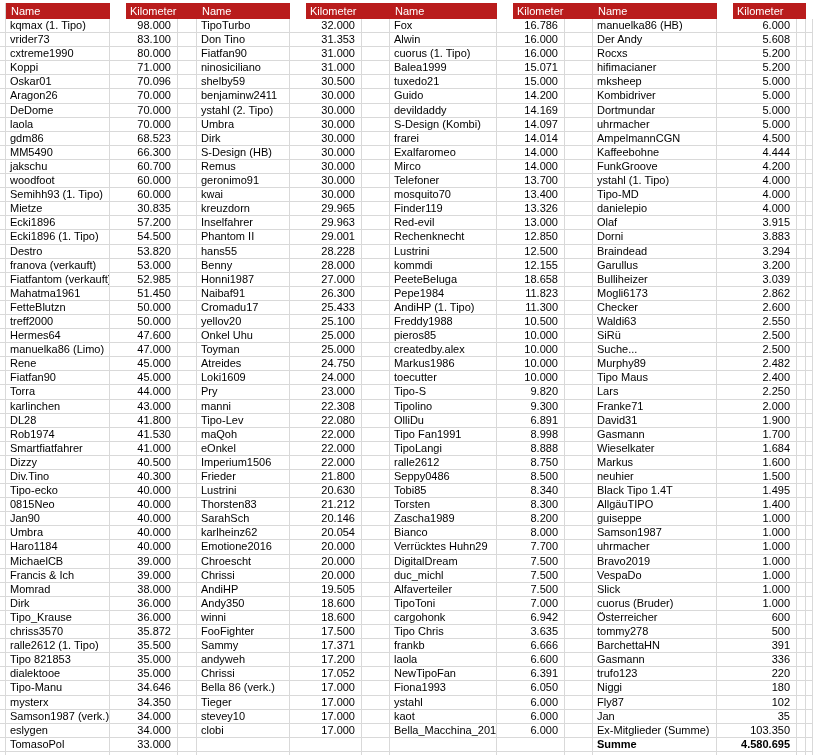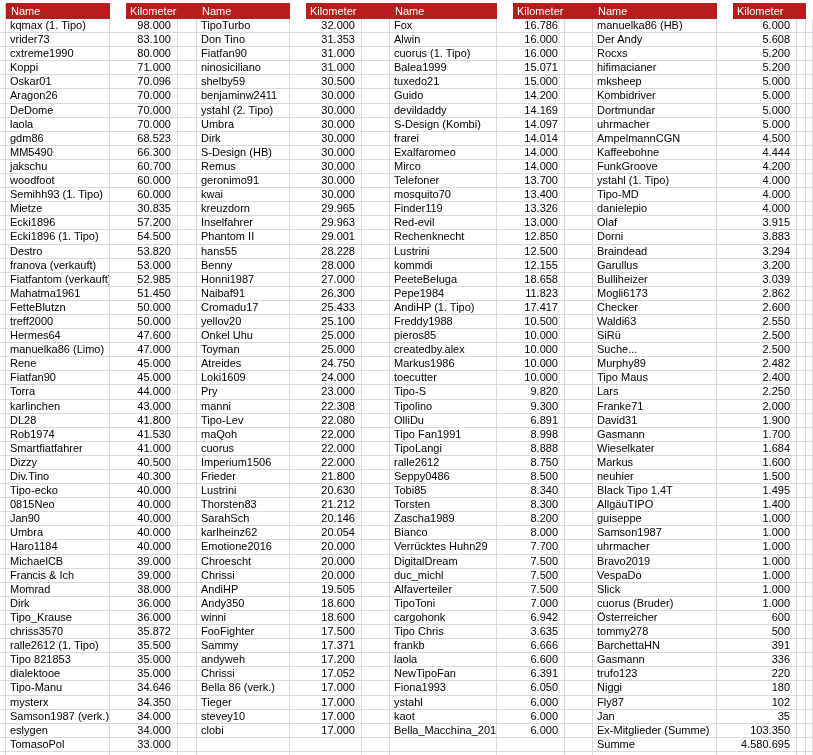--- a/index.html
+++ b/index.html
@@ -23,21 +23,21 @@
   .hdr .edge{background:#ffffff;}
   .body{grid-auto-rows:14.1px;}
   .body .cell{
     box-sizing:border-box;background:#ffffff;
     border-right:1px solid #d9d9d9;border-bottom:1px solid #d9d9d9;
     overflow:hidden;white-space:nowrap;line-height:13px;
   }
   .body .cell.name{padding-left:4px;text-align:left;}
   .body .cell.km{padding-right:6px;text-align:right;}
   .body .cell.margin,.body .cell.gap,.body .cell.edge{background:#ffffff;}
-  .body .cell.bold{font-weight:normal;}
+  .body .cell.bold{font-weight:bold;}
 </style>
 </head>
 <body>
 
 <div id="app">
   <div class="grid hdr">
     <div class="cell margin"></div>
     <div class="cell name">Name</div>
     <div class="cell km">Kilometer</div>
     <div class="cell gap"></div>
@@ -334,21 +334,21 @@
       <div class="cell gap"></div>
       <div class="cell edge"></div>
       <div class="cell margin"></div>
       <div class="cell name">FetteBlutzn</div>
       <div class="cell km">50.000</div>
       <div class="cell gap"></div>
       <div class="cell name">Cromadu17</div>
       <div class="cell km">25.433</div>
       <div class="cell gap"></div>
       <div class="cell name">AndiHP (1. Tipo)</div>
-      <div class="cell km">17.417</div>
+      <div class="cell km">11.300</div>
       <div class="cell gap"></div>
       <div class="cell name">Checker</div>
       <div class="cell km">2.600</div>
       <div class="cell gap"></div>
       <div class="cell edge"></div>
       <div class="cell margin"></div>
       <div class="cell name">treff2000</div>
       <div class="cell km">50.000</div>
       <div class="cell gap"></div>
       <div class="cell name">yellov20</div>
@@ -470,21 +470,21 @@
       <div class="cell km">8.998</div>
       <div class="cell gap"></div>
       <div class="cell name">Gasmann</div>
       <div class="cell km">1.700</div>
       <div class="cell gap"></div>
       <div class="cell edge"></div>
       <div class="cell margin"></div>
       <div class="cell name">Smartfiatfahrer</div>
       <div class="cell km">41.000</div>
       <div class="cell gap"></div>
-      <div class="cell name">cuorus</div>
+      <div class="cell name">eOnkel</div>
       <div class="cell km">22.000</div>
       <div class="cell gap"></div>
       <div class="cell name">TipoLangi</div>
       <div class="cell km">8.888</div>
       <div class="cell gap"></div>
       <div class="cell name">Wieselkater</div>
       <div class="cell km">1.684</div>
       <div class="cell gap"></div>
       <div class="cell edge"></div>
       <div class="cell margin"></div>

